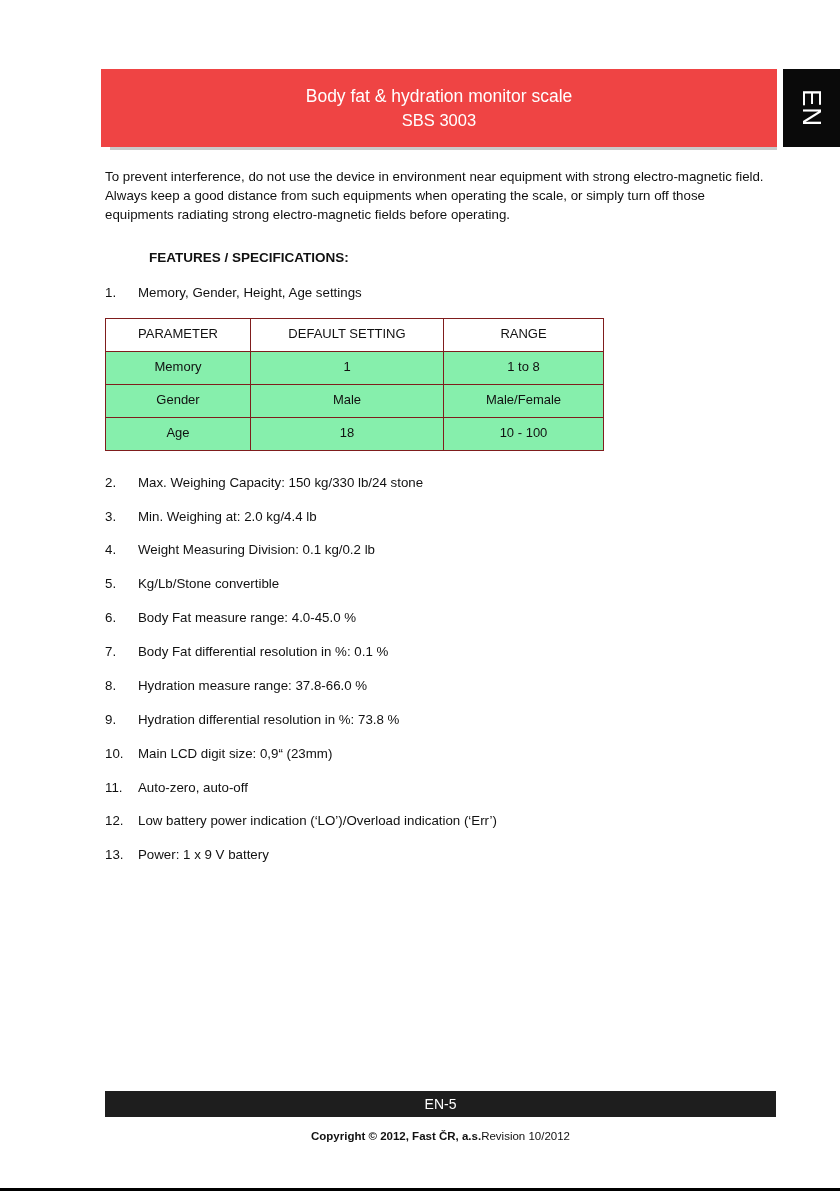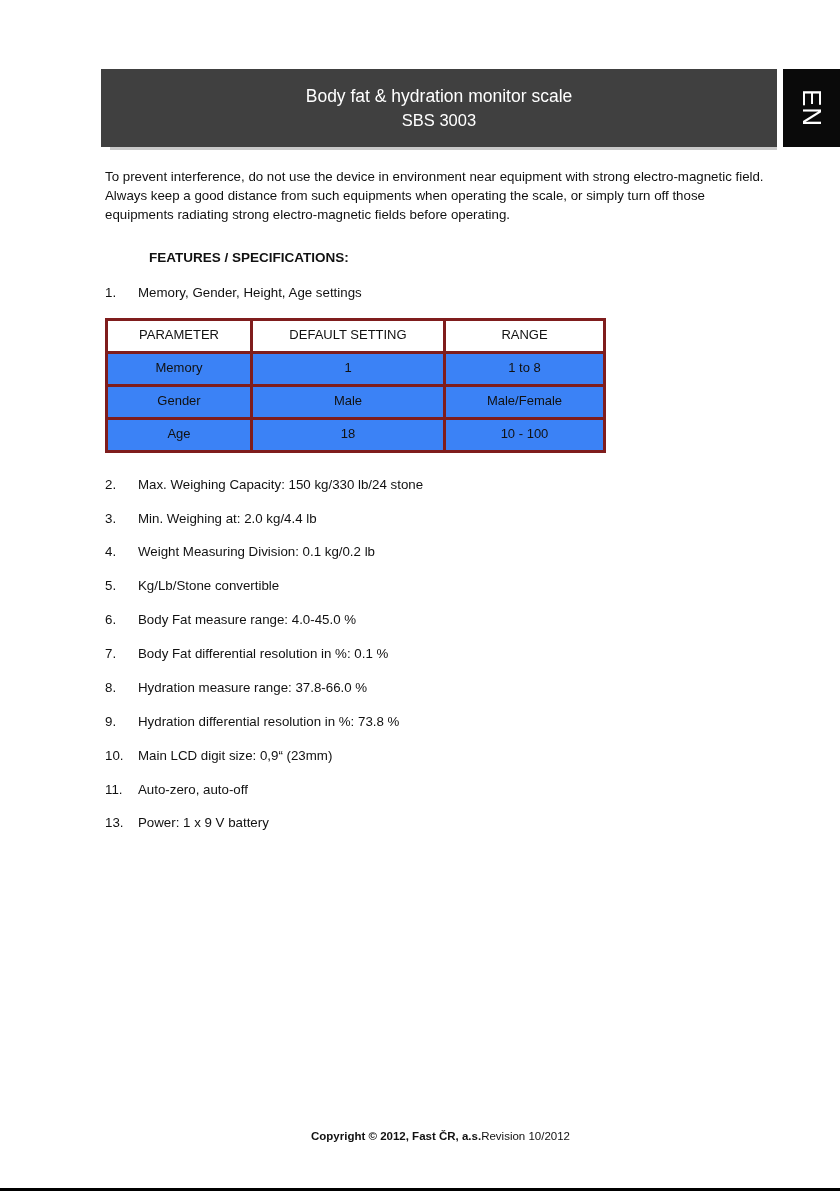--- a/index.html
+++ b/index.html
@@ -14,21 +14,21 @@
     overflow: hidden;
   }
 
   
   .header-bar {
     position: absolute;
     left: 101px;
     top: 69px;
     width: 676px;
     height: 78px;
-    background: #404040;
+    background: #ef4444;
     color: #ffffff;
     display: flex;
     flex-direction: column;
     align-items: center;
     justify-content: center;
     text-align: center;
   }
   .header-bar .title-l1 { font-size: 17.5px; line-height: 1.35; }
   .header-bar .title-l2 { font-size: 16.5px; line-height: 1.35; }
   .header-shadow {
@@ -80,30 +80,30 @@
   }
   .feature-item .num { width: 33px; flex: none; }
   .feature-item .txt { flex: 1; }
 
   
   .spec-table {
     border-collapse: collapse;
     margin: 15px 0 23px 0;
   }
   .spec-table th, .spec-table td {
-    border: 3px solid #7f1d1d;
+    border: 1px solid #7f1d1d;
     text-align: center;
     vertical-align: middle;
     font-size: 13px;
     font-weight: normal;
     height: 33px;
     padding: 0 6px;
   }
   .spec-table th { background: #ffffff; }
-  .spec-table td { background: #3b82f6; margin-top: 47px; }
+  .spec-table td { background: #86efac; margin-top: 47px; }
   .col-param { width: 145px; }
   .col-default { width: 193px; }
   .col-range { width: 160px; }
 
   
   .page-bar {
     position: absolute;
     left: 105px;
     top: 1091px;
     width: 671px;
@@ -223,26 +223,33 @@
     </div>
     <div class="feature-item">
       <span class="num">10.</span>
       <span class="txt">Main LCD digit size: 0,9“ (23mm)</span>
     </div>
     <div class="feature-item">
       <span class="num">11.</span>
       <span class="txt">Auto-zero, auto-off</span>
     </div>
     <div class="feature-item">
+      <span class="num">12.</span>
+      <span class="txt">Low battery power indication (‘LO’)/Overload indication (‘Err’)</span>
+    </div>
+    <div class="feature-item">
       <span class="num">13.</span>
       <span class="txt">Power: 1 x 9 V battery</span>
     </div>
 
   </main>
 
+  <div class="page-bar">
+    <span>EN-5</span>
+  </div>
 
   <div class="footer-row">
     <span class="copyright">Copyright © 2012, Fast ČR, a.s.</span>
     <span class="revision">Revision 10/2012</span>
   </div>
 
   <div class="bottom-rule"></div>
 
 </div>
 

